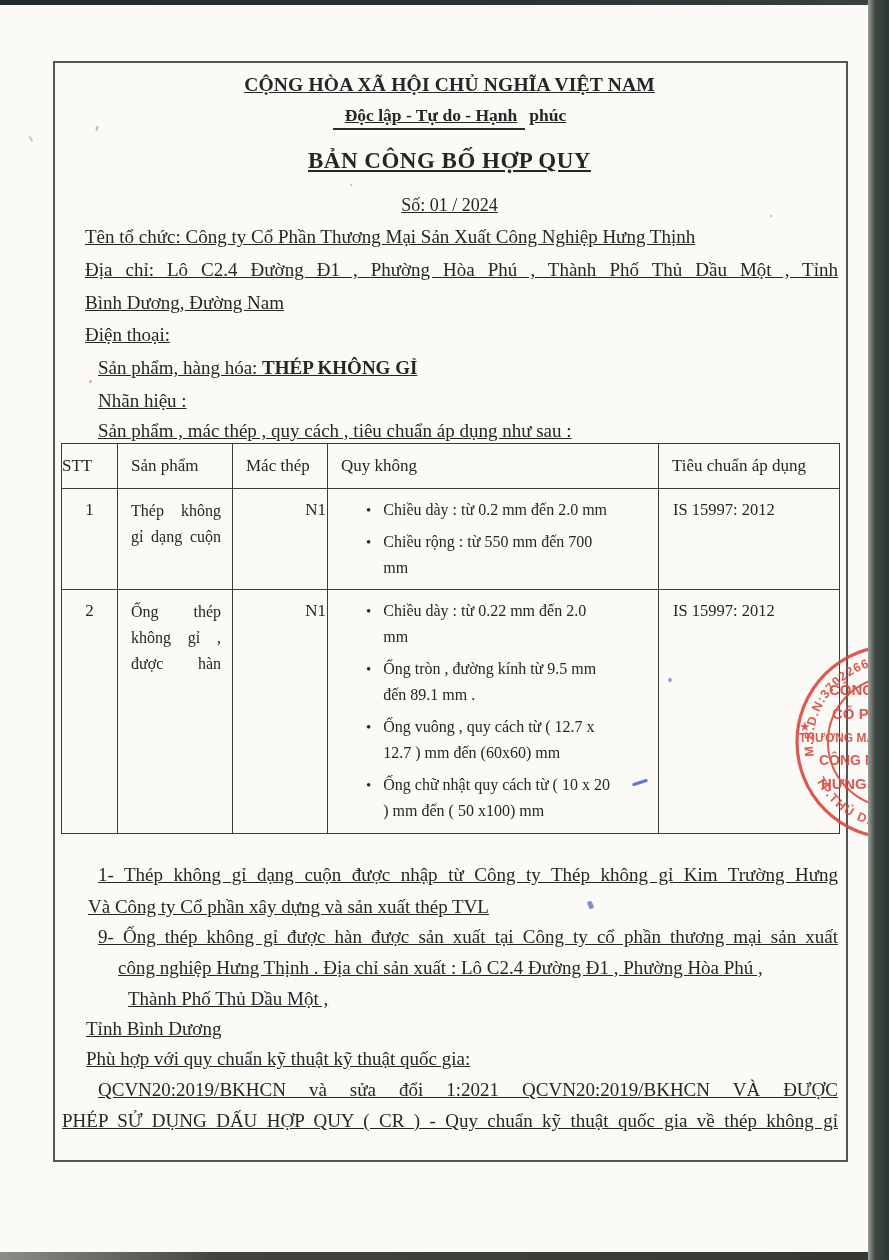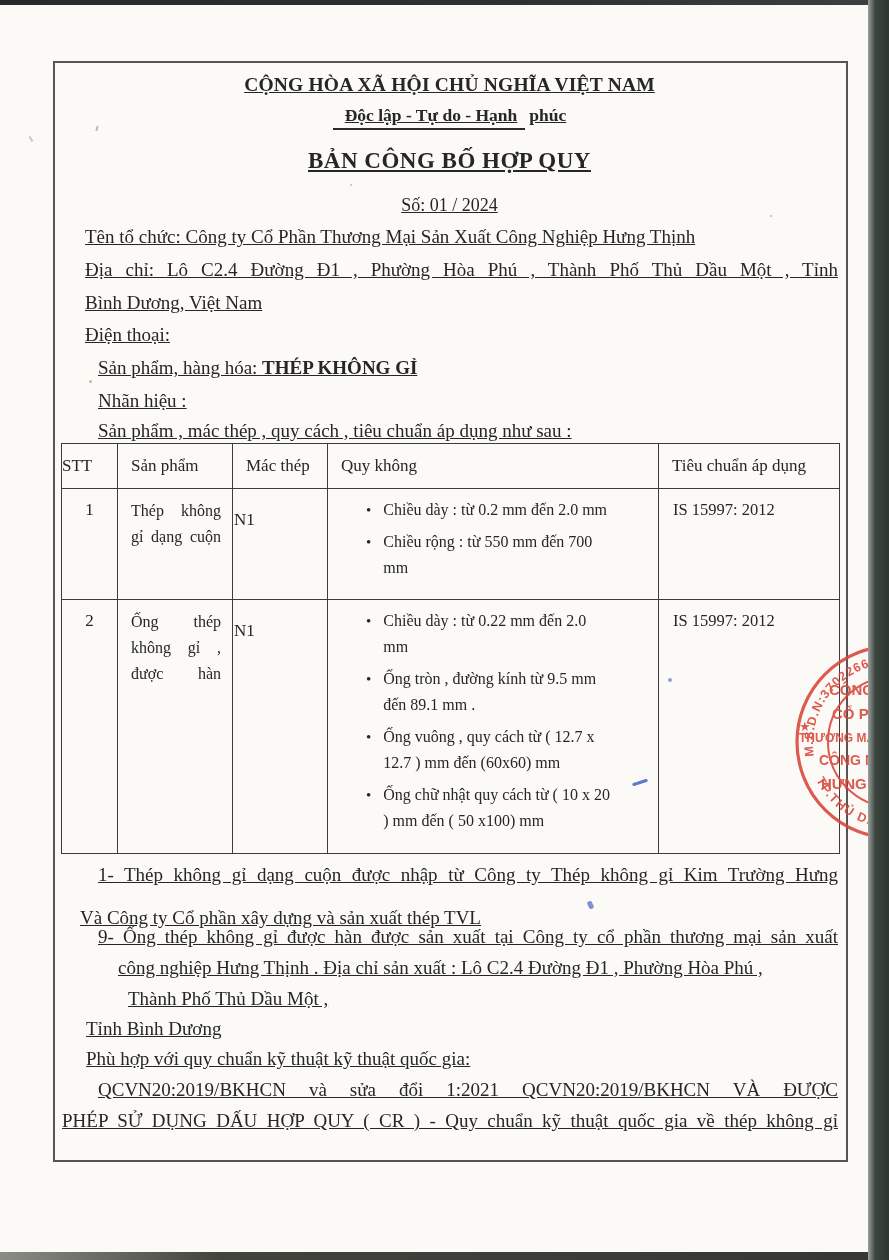--- a/index.html
+++ b/index.html
@@ -40,34 +40,34 @@
   
   .spec-table{position:absolute;left:61px;top:443px;z-index:2;
     border-collapse:collapse;table-layout:fixed;width:778px;
     font-size:16px;line-height:26px;color:#262626;}
   .spec-table th,.spec-table td{border:1.7px solid #3c3c3c;vertical-align:top;
     font-weight:normal;overflow:hidden;}
   .spec-table th{height:44px;vertical-align:middle;text-align:left;
     padding:0 4px 0 13px;font-size:17px;}
   .th-stt{text-align:center;padding:0 !important;}
   .cell-stt{text-align:center;padding-top:8px;font-size:17px;}
-  .cell-mac{text-align:left;padding-top:18px;font-size:17px;}
+  .cell-mac{text-align:right;padding-top:8px;font-size:17px;}
   .cell-sp{padding:9px 12px 0 13px;}
   .sp-text{white-space:pre-line;text-align:justify;text-align-last:justify;width:90px;}
   .cell-qc{padding:0;}
   .qc-list{list-style:none;margin:0;padding:8px 4px 0 38px;}
   .qc-item{display:flex;gap:12px;margin-bottom:6px;}
   .blt{flex:0 0 auto;font-size:15px;}
   .qc-text{white-space:pre-line;}
   .cell-tc{padding:8px 4px 0 14px;font-size:16.5px;}
   .row1 td{height:91px;}
   .row2 td{height:234px;}
   
   .n1{left:98px;top:860px;width:740px;}
-  .n2{left:80px;top:892px;margin-top:11px;}
+  .n2{left:88px;top:892px;}
   .n3{left:98px;top:922px;width:740px;}
   .n4{left:118px;top:953px;}
   .n5{left:128px;top:984px;}
   .n6{left:86px;top:1014px;}
   .n7{left:86px;top:1044px;}
   .n8{left:98px;top:1075px;width:740px;}
   .n9{left:62px;top:1106px;width:776px;}
   
   .stamp{position:absolute;left:763px;top:628px;z-index:4;opacity:.88;}
   .stamp text{font-family:"Liberation Sans","DejaVu Sans",sans-serif;font-weight:bold;}
@@ -95,21 +95,21 @@
 
 <div class="line center-line nat-title">CỘNG HÒA XÃ HỘI CHỦ NGHĨA VIỆT NAM</div>
 <div class="line center-line motto">
   <span class="motto-u">Độc lập - Tự do - Hạnh</span><span class="motto-tail">phúc</span>
 </div>
 <div class="line center-line doc-title">BẢN CÔNG BỐ HỢP QUY</div>
 <div class="line center-line doc-number">Số: 01 / 2024</div>
 
 <div class="line l-org">Tên tổ chức: Công ty Cổ Phần Thương Mại Sản Xuất Công Nghiệp Hưng Thịnh</div>
 <div class="line l-addr1 just">Địa chỉ: Lô C2.4 Đường Đ1 , Phường Hòa Phú , Thành Phố Thủ Dầu Một , Tỉnh</div>
-<div class="line l-addr2">Bình Dương, Việt Nam</div>
+<div class="line l-addr2">Bình Dương, Đường Nam</div>
 <div class="line l-phone">Điện thoại:</div>
 <div class="line l-product">
   <span>Sản phẩm, hàng hóa: </span><b>THÉP KHÔNG GỈ</b>
 </div>
 <div class="line l-brand">Nhãn hiệu :</div>
 <div class="line l-intro">Sản phẩm , mác thép , quy cách , tiêu chuẩn áp dụng như sau :</div>
 
 <table class="spec-table">
   <colgroup>
     <col style="width:56px">

